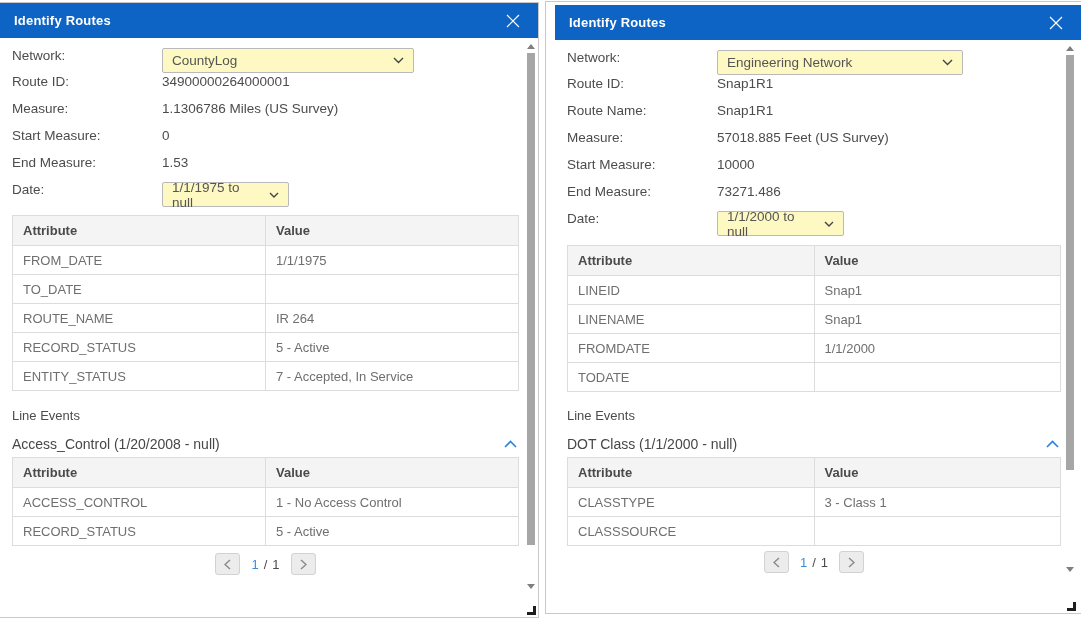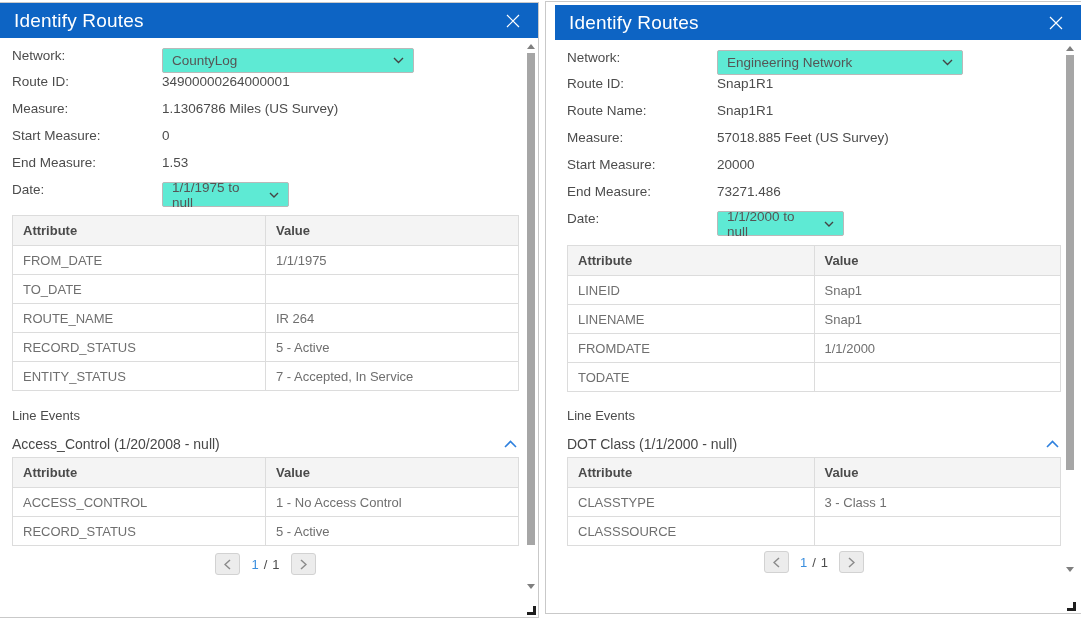--- a/index.html
+++ b/index.html
@@ -10,34 +10,34 @@
   }
   .panel { position:absolute; background:#fff; border:1px solid #c9c9c9; }
   #panel-left  { left:0;     top:2px; width:539px; height:616px; border-left:none; }
   #panel-right { left:545px; top:1px; width:536px; height:613px; border-right:none; padding:3px 0 0 9px; }
 
   .panel-header {
     height:35px; background:#0d64c4; color:#fff;
     display:flex; align-items:center; justify-content:space-between;
     padding:0 16px 0 14px;
   }
-  .panel-title { font-size:19px; font-weight:normal; letter-spacing:.2px; }
+  .panel-title { font-size:13px; font-weight:bold; letter-spacing:.2px; }
   .close-btn { width:18px; height:18px; display:flex; align-items:center; justify-content:center; cursor:pointer; }
 
   .content { padding:10px 0 0 12px; position:relative; }
 
   .f-row { display:flex; align-items:flex-start; height:27px; }
   .f-row.select-row { height:25px; margin:0; }
   .f-label { width:150px; flex:none; color:#4c4c4c; font-size:13.5px; }
   .f-value { color:#4c4c4c; font-size:13.5px; }
   .info-block { margin-top:1px; }
   .date-row { margin-top:7px; }
 
   .select {
-    height:25px; border:1px solid #b9b9b9; border-radius:2px; background:#5eead4;
+    height:25px; border:1px solid #b9b9b9; border-radius:2px; background:#fef9c3;
     display:flex; align-items:center; justify-content:space-between;
     padding:0 9px; color:#555; font-size:13.5px; cursor:pointer;
   }
   .sel-net-l { width:252px; }
   .sel-net-r { width:246px; }
   .sel-date  { width:127px; }
   .select .chev { margin-left:8px; flex:none; display:flex; }
 
   table.tbl { border-collapse:collapse; table-layout:fixed; font-size:13px; }
   .tbl-l { width:507px; margin-top:8px; }
@@ -254,21 +254,21 @@
       <div class="f-row">
         <span class="f-label">Route Name:</span>
         <span class="f-value">Snap1R1</span>
       </div>
       <div class="f-row">
         <span class="f-label">Measure:</span>
         <span class="f-value">57018.885 Feet (US Survey)</span>
       </div>
       <div class="f-row">
         <span class="f-label">Start Measure:</span>
-        <span class="f-value">20000</span>
+        <span class="f-value">10000</span>
       </div>
       <div class="f-row">
         <span class="f-label">End Measure:</span>
         <span class="f-value">73271.486</span>
       </div>
     </div>
     <div class="f-row select-row date-row">
       <span class="f-label">Date:</span>
       <div class="select sel-date">
         <span>1/1/2000 to null</span>

